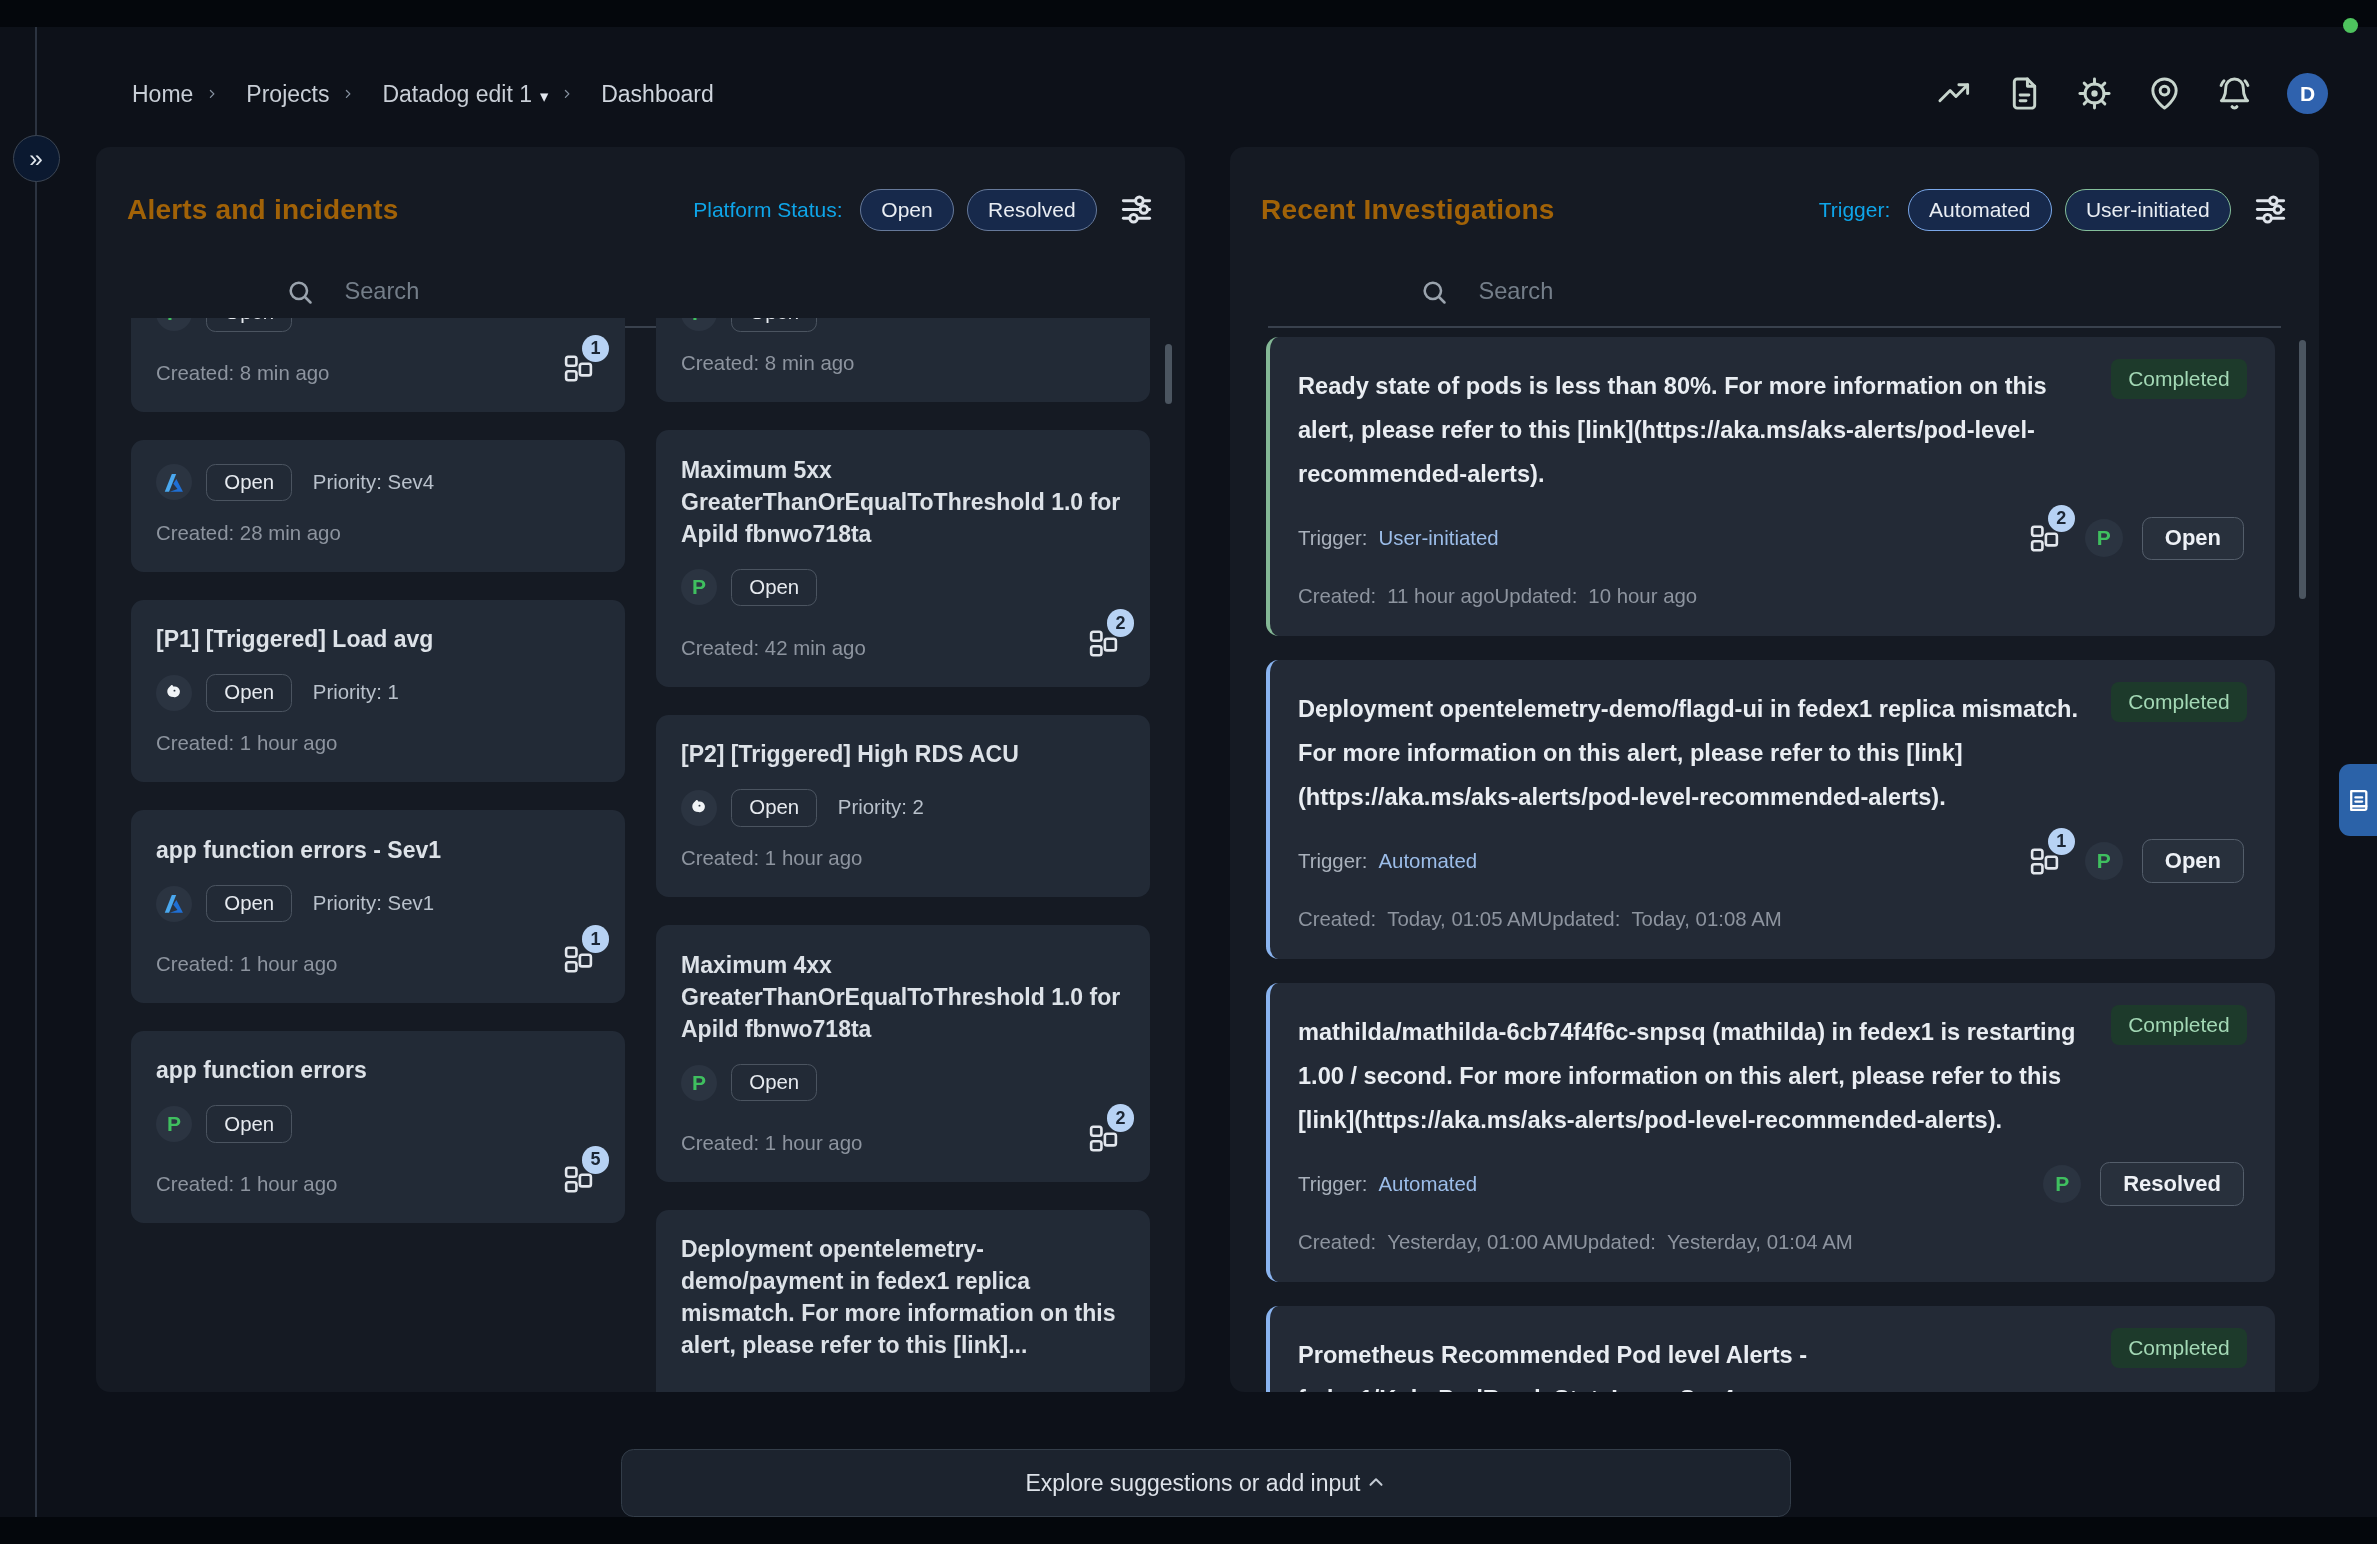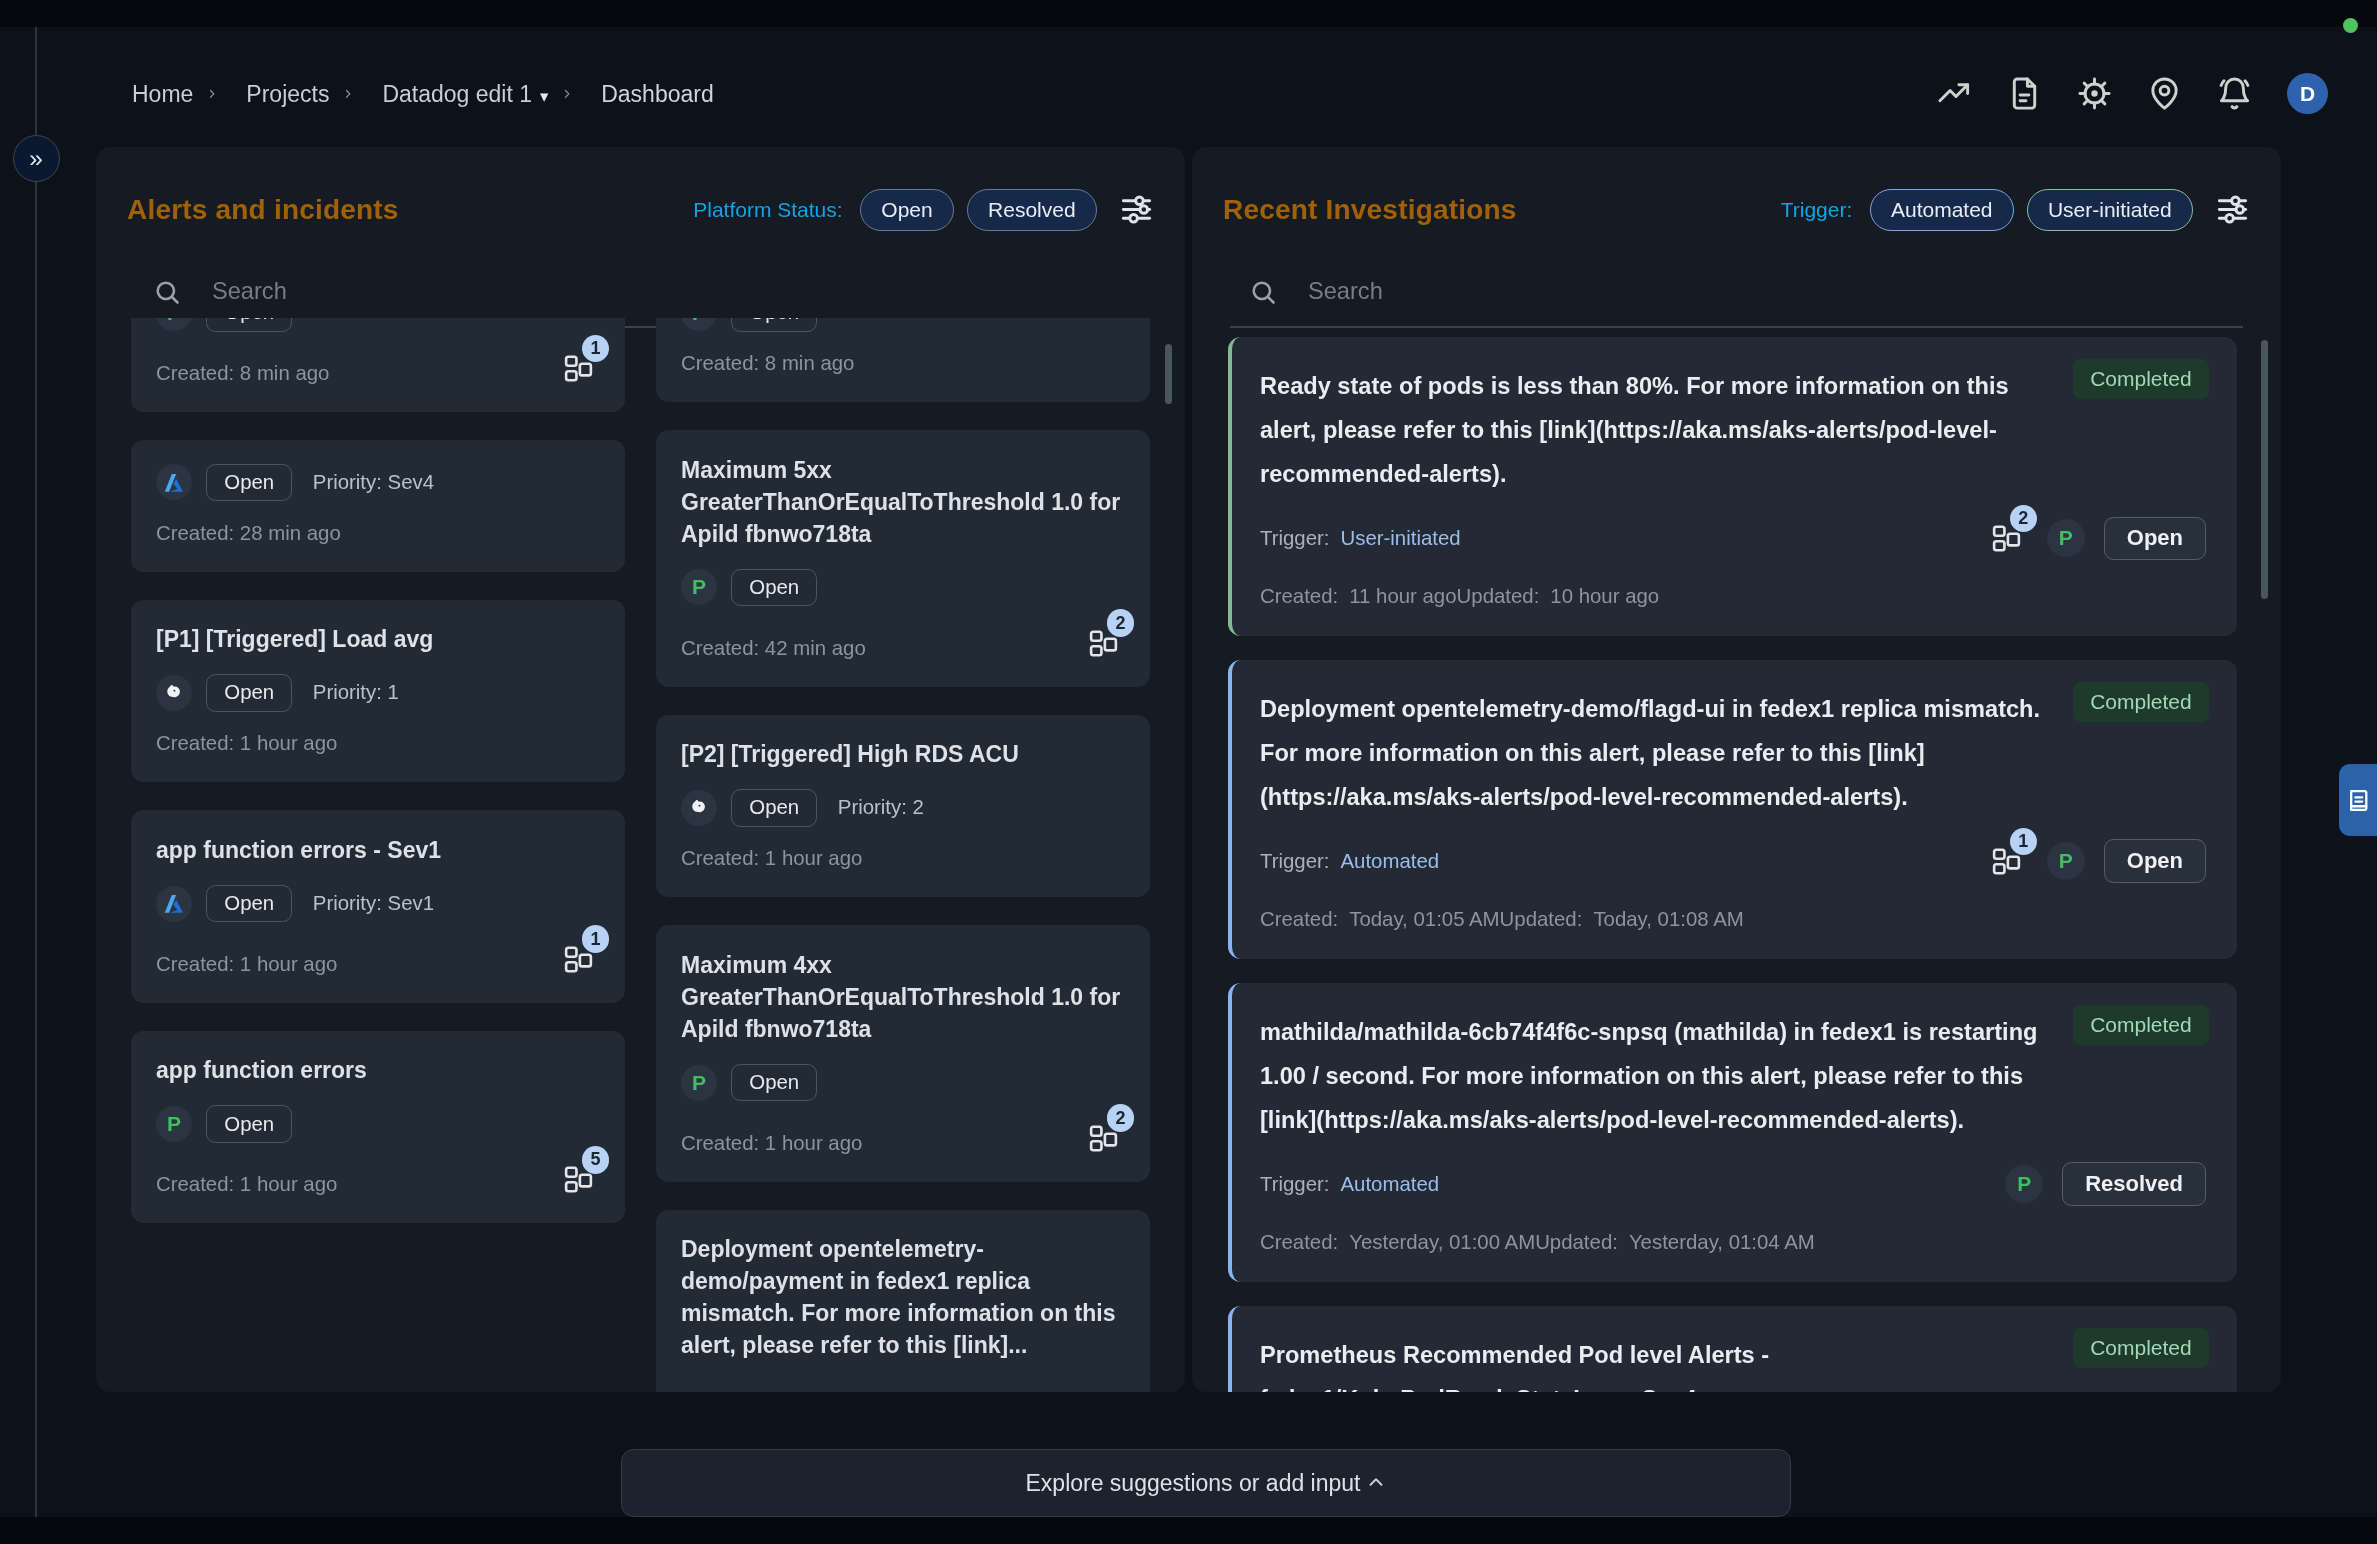--- a/index.html
+++ b/index.html
@@ -30,33 +30,33 @@
   
   .topbar-icons { position:absolute; top:73px; right:49px; display:flex; align-items:center; gap:35px; }
   .tb-icon { width:35px; height:35px; color:#c7d5cd; cursor:pointer; }
   .tb-icon svg { width:35px; height:35px; display:block; }
   .avatar { width:41px; height:41px; border-radius:50%; background:#2f62ae; color:#ffffff; font-size:21px;
     font-weight:700; display:flex; align-items:center; justify-content:center; cursor:pointer; }
 
   
   .panel { position:absolute; top:147px; width:1089px; height:1245px; background:#151a23; border-radius:14px; overflow:hidden; }
   .panel.left { left:96px; }
-  .panel.right { left:1192px; }
+  .panel.right { left:1230px; }
   .panel-head { display:flex; align-items:center; justify-content:space-between; padding:42px 31px 0 31px; }
   .panel-title { font-size:28px; font-weight:700; color:#a16207; letter-spacing:0.2px; }
   .head-right { display:flex; align-items:center; gap:17.3px; }
   .flabel { font-size:21px; color:#0ea5e9; }
   .pillbtn { font-size:21px; color:#e9edf3; background:#17294b; border:1.6px solid #66799a; border-radius:785px;
     padding:7.9px 20.4px; cursor:pointer; white-space:nowrap; }
   .pillbtn.accent-blue { border-color:#7aa7e8; }
   .pillbtn.accent-green { border-color:#84bf9b; }
   .icon-btn { width:35px; height:35px; color:#dfe4ea; cursor:pointer; margin-left:4.7px; }
   .icon-btn svg { width:35px; height:35px; display:block; }
 
-  .search-row { display:flex; align-items:center; gap:31px; margin:47px 0 0 57px; }
+  .search-row { display:flex; align-items:center; gap:31px; margin:47px 0 0 57px;justify-content:center; }
   .search-ic { width:28px; height:28px; color:#9aa3ad; }
   .search-ic svg { width:28px; height:28px; display:block; }
   .search-input { background:transparent; border:none; outline:none; font-size:23.6px; color:#dfe4ea;
     font-family:"Liberation Sans",sans-serif; width:708px; }
   .search-input::placeholder { color:#747e89; }
   .divider { height:1.6px; background:#39414d; margin:20.4px 38px 0 38px; }
 
   
   .list { position:absolute; top:171px; left:35px; right:35px; bottom:0; overflow:hidden; display:flex; gap:31px; }
   .col { flex:1; min-width:0; }

